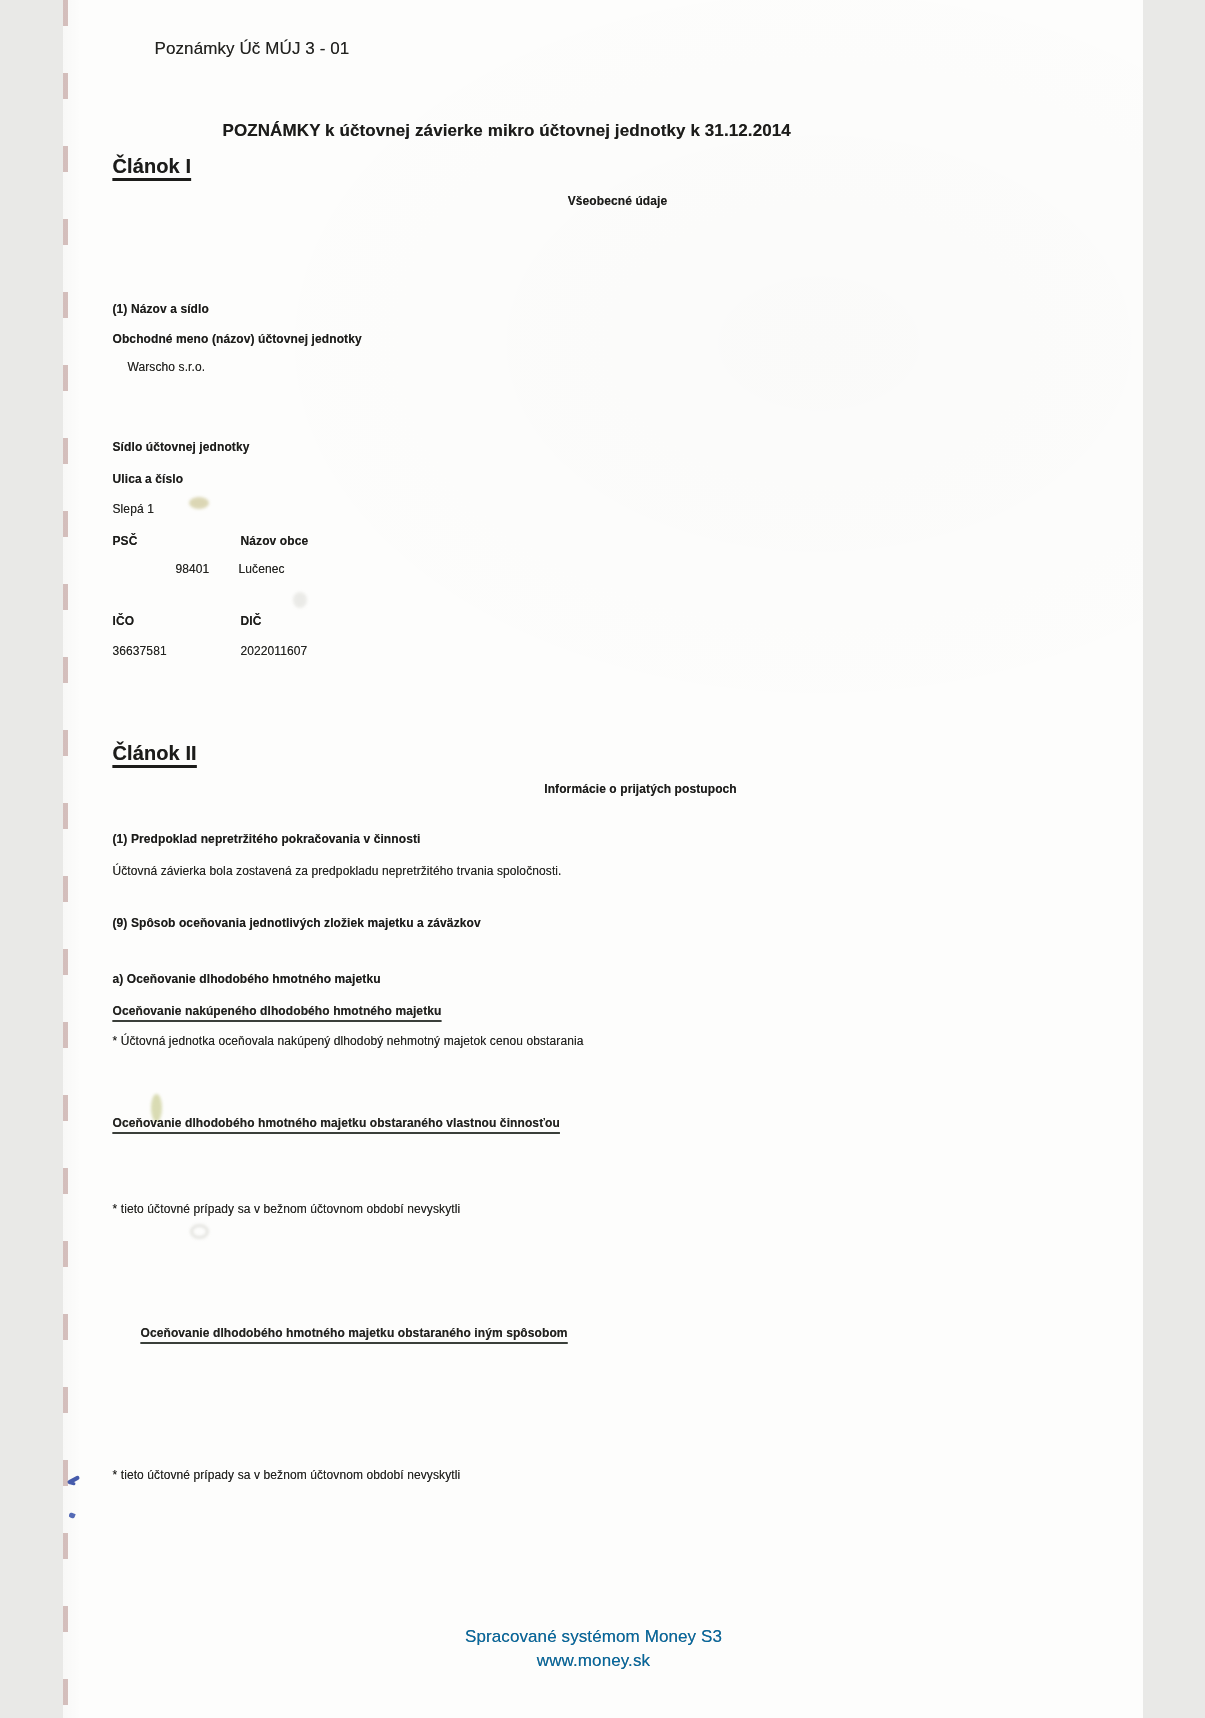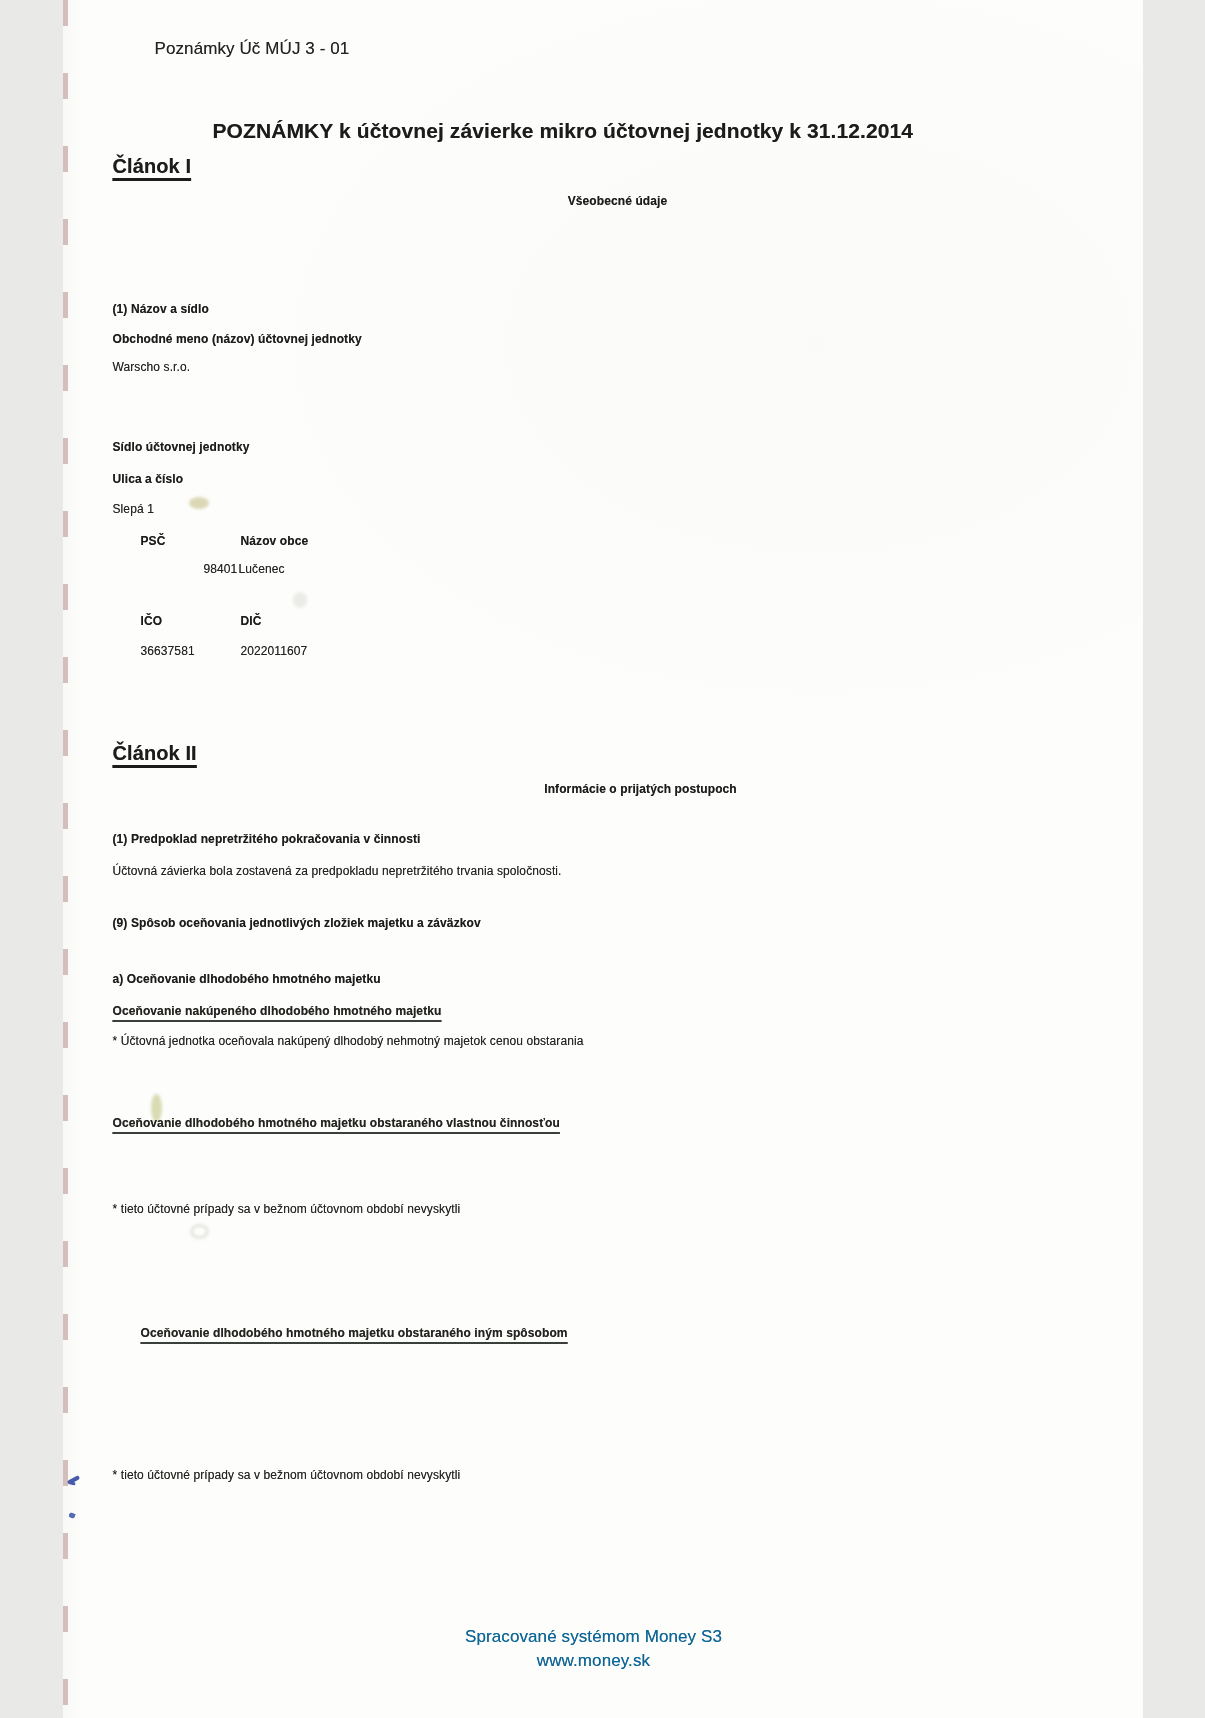--- a/index.html
+++ b/index.html
@@ -18,29 +18,29 @@
     content:""; position:absolute; inset:0;
     background:
       radial-gradient(ellipse 900px 600px at 70% 20%, rgba(0,0,0,0.012), transparent 70%),
       linear-gradient(90deg, rgba(0,0,0,0.02), rgba(0,0,0,0) 18px);
     pointer-events:none;
   }
   .line { position:absolute; white-space:nowrap; font-size:12px; line-height:26px;
           letter-spacing:0.1px; text-shadow:0 0 0.5px rgba(20,20,18,0.55); }
   .b { font-weight:bold; color:#1c1c1a; }
   .small { font-size:17px; }
-  .title { font-size:21px; }
+  .title { font-size:17px;margin-left:10px; }
   .chapter { font-size:20px; }
   .u-head { text-decoration:underline; text-decoration-thickness:2.5px; text-underline-offset:5px; }
   .u-line { text-decoration:underline; text-decoration-thickness:1.8px; text-underline-offset:4.5px;
             text-decoration-color:#3a3f3a;font-weight:bold; }
   .centered { left:0; width:1110px; text-align:center; }
   .footer-center { left:0; width:1062px; text-align:center; color:#0369a1; }
   .col2 { position:absolute; left:178px; top:0; }
-  .col1 { position:absolute; left:0; top:0;margin-left:28px; }
+  .col1 { position:absolute; left:0; top:0; }
   .row { position:absolute; height:26px; }
 
   
   .edge-dashes {
     position:absolute; left:0; top:0; width:5px; height:1718px;
     background:repeating-linear-gradient(180deg,
       rgba(112,34,28,0.30) 0 26px, rgba(112,34,28,0) 26px 73px);
     opacity:0.9; pointer-events:none;
   }
   .smudge { position:absolute; border-radius:50%; filter:blur(1.5px); pointer-events:none; }
@@ -72,21 +72,21 @@
   <div class="line small" style="left:92px; top:36px;">Poznámky Úč MÚJ 3 - 01</div>
 
   <div class="line b title" style="left:150px; top:118px;">POZNÁMKY k účtovnej závierke mikro účtovnej jednotky k 31.12.2014</div>
 
   <div class="line b chapter u-head" style="left:50px; top:153px;">Článok I</div>
 
   <div class="line b centered" style="top:188px;">Všeobecné údaje</div>
 
   <div class="line b" style="left:50px; top:296px;">(1) Názov a sídlo</div>
   <div class="line b" style="left:50px; top:326px;">Obchodné meno (názov) účtovnej jednotky</div>
-  <div class="line" style="left:50px; top:354px;">Warscho s.r.o.</div>
+  <div class="line" style="left:65px; top:354px;">Warscho s.r.o.</div>
 
   <div class="line b" style="left:50px; top:434px;">Sídlo účtovnej jednotky</div>
   <div class="line b" style="left:50px; top:466px;">Ulica a číslo</div>
   <div class="line" style="left:50px; top:496px;">Slepá 1</div>
 
   <div class="row" style="left:50px; top:528px; width:500px;">
     <span class="line b col1">PSČ</span>
     <span class="line b col2" style="left:128px;">Názov obce</span>
   </div>
   <div class="row" style="left:113px; top:556px; width:400px;">

